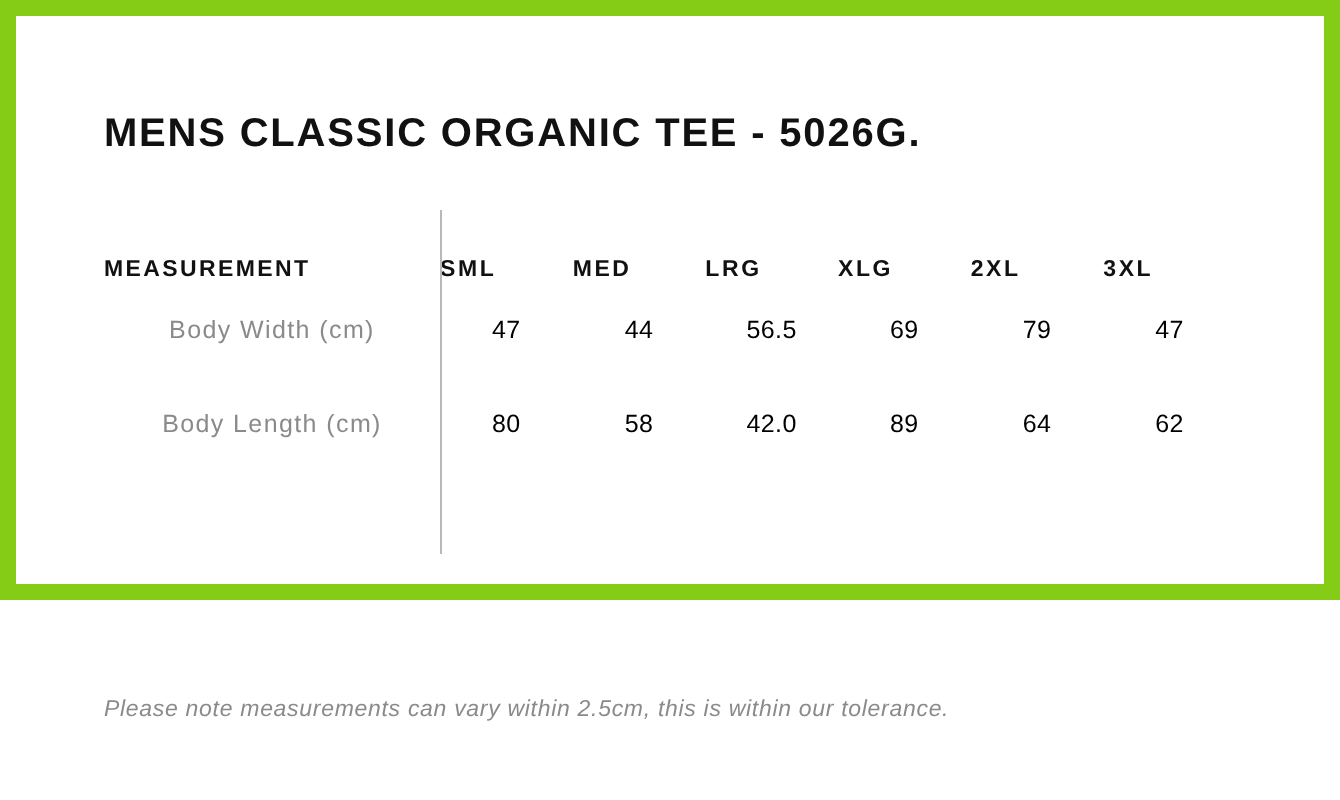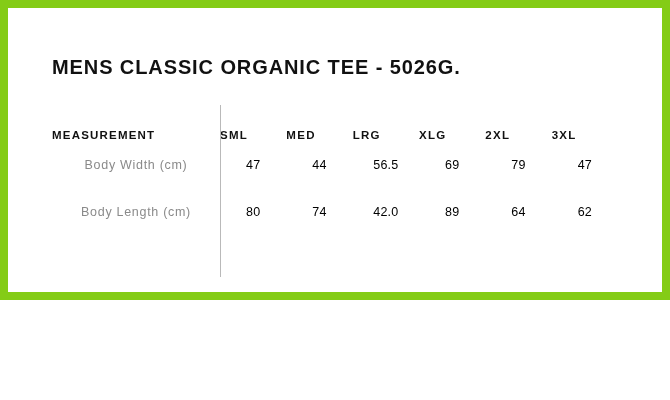--- a/index.html
+++ b/index.html
@@ -139,24 +139,25 @@
             <td>47</td>
             <td>44</td>
             <td>56.5</td>
             <td>69</td>
             <td>79</td>
             <td>47</td>
           </tr>
           <tr>
             <td class="row-label">Body Length (cm)</td>
             <td>80</td>
-            <td>74</td>
+            <td>58</td>
             <td>42.0</td>
             <td>89</td>
             <td>64</td>
             <td>62</td>
           </tr>
         </tbody>
       </table>
     </div>
   </div>
 
+  <div class="note">Please note measurements can vary within 2.5cm, this is within our tolerance.</div>
 </div>
 
 </body></html>

